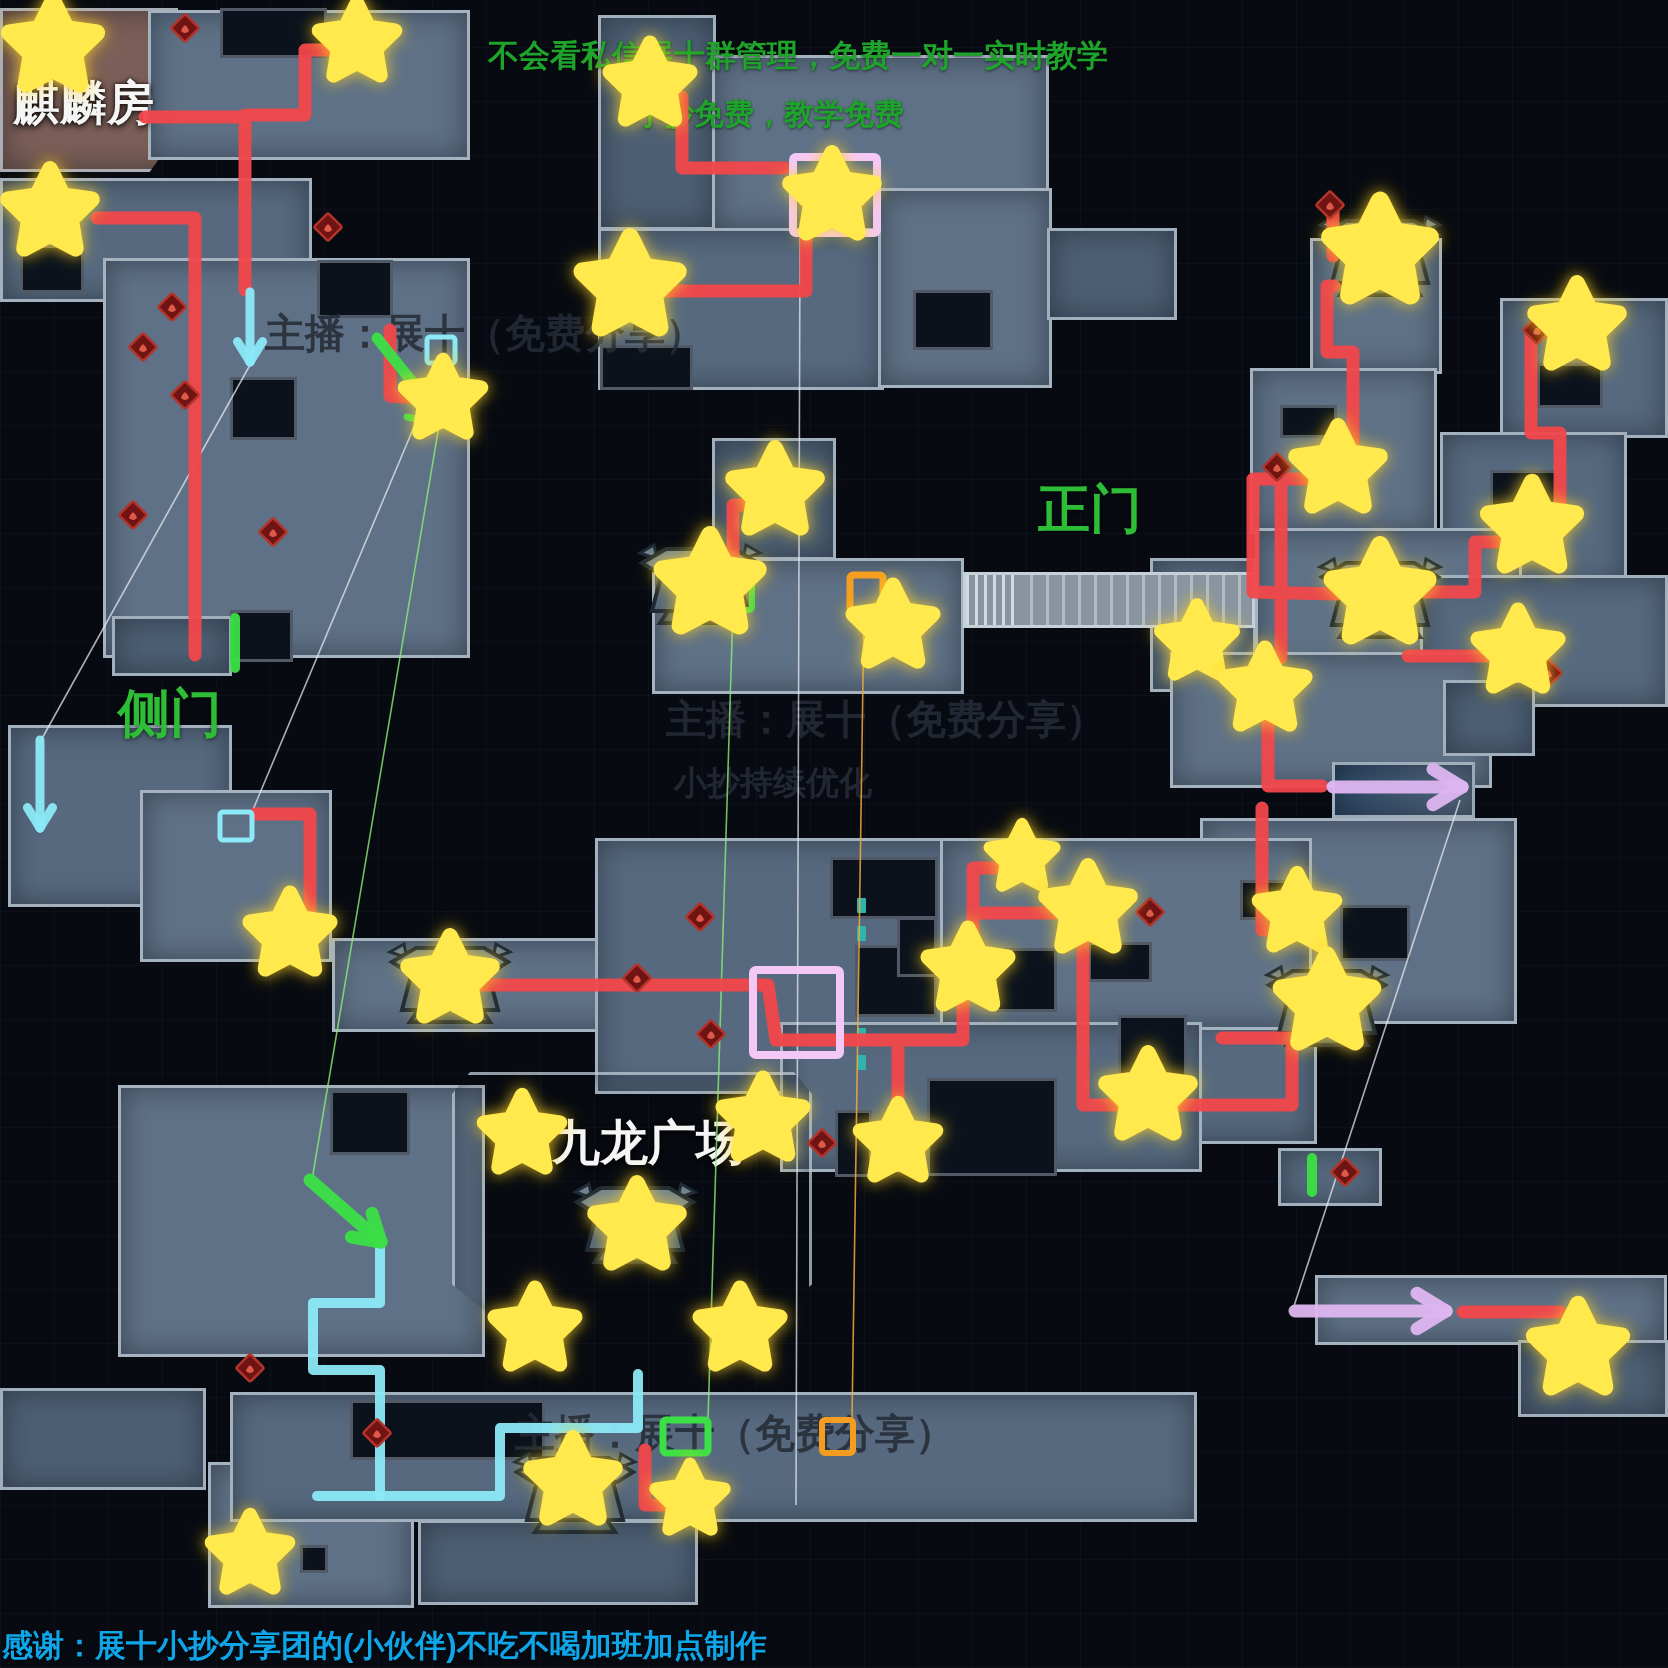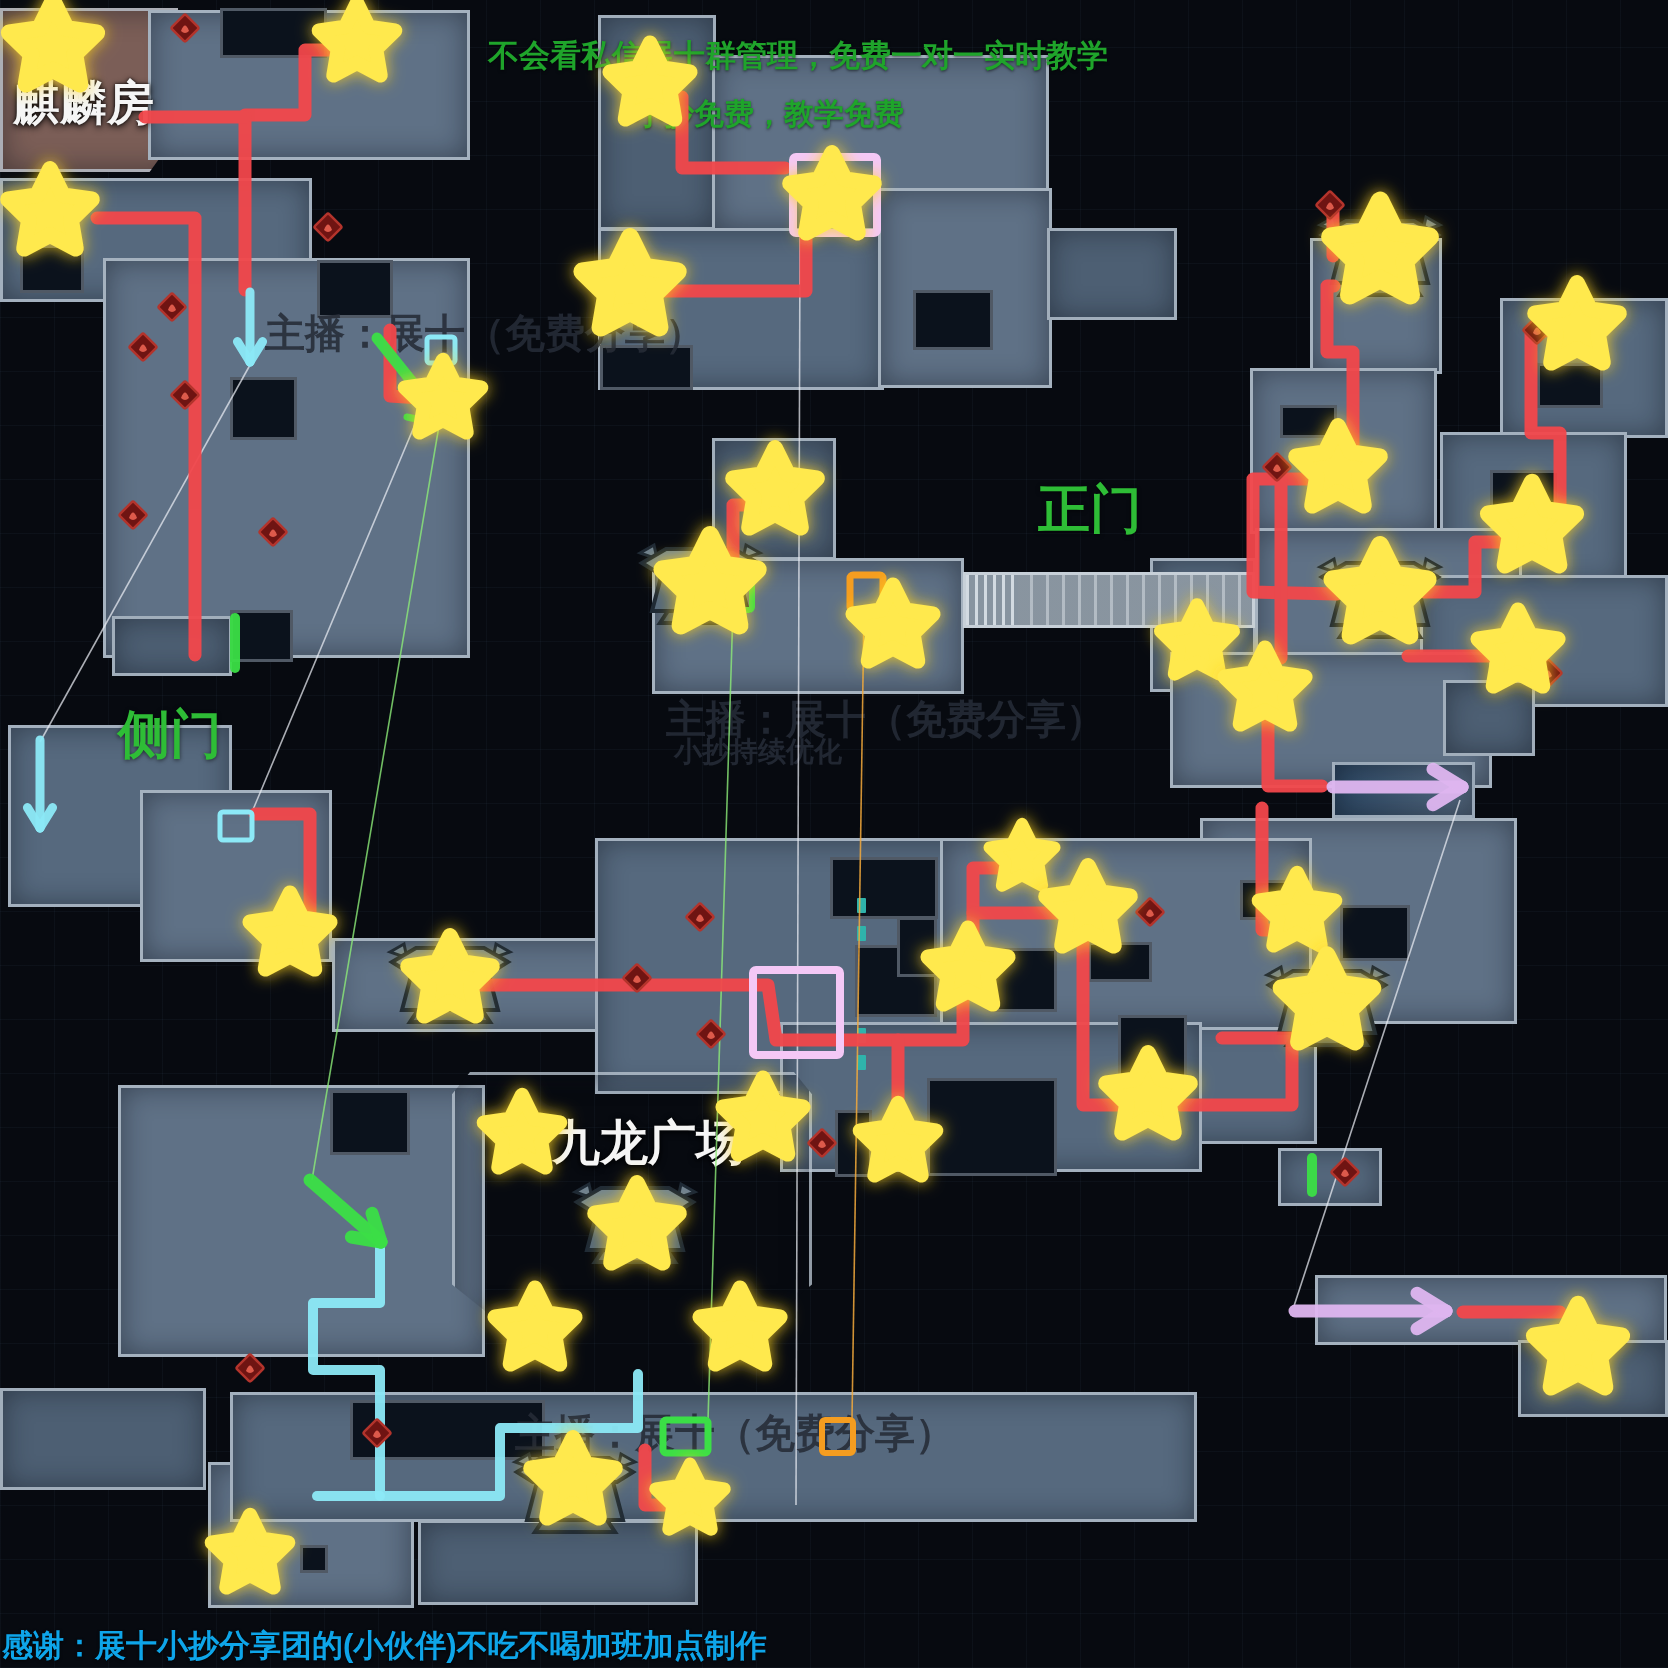--- a/index.html
+++ b/index.html
@@ -104,23 +104,23 @@
       <div class="tick" style="left: 857px; top: 926px;"></div>
       <div class="tick" style="left: 857px; top: 1028px;"></div>
       <div class="tick" style="left: 857px; top: 1055px;"></div>
     </div>
   <div id="labels">
     <div class="lbl lbl-white" style="left: 13px; top: 78px; font-size: 47px;">麒麟房</div>
     <div class="lbl lbl-green" style="left: 488px; top: 40px; font-size: 31px;">不会看私信展十群管理，免费一对一实时教学</div>
     <div class="lbl lbl-green" style="left: 634px; top: 98px; font-size: 30px;">小抄免费，教学免费</div>
     <div class="lbl lbl-dark" style="left: 265px; top: 312px; font-size: 40px;">主播：展十（免费分享）</div>
     <div class="lbl lbl-dark" style="left: 666px; top: 698px; font-size: 40px;">主播：展十（免费分享）</div>
-    <div class="lbl lbl-dark" style="left: 674px; top: 737px; font-size: 28px;">小抄持续优化</div>
+    <div class="lbl lbl-dark" style="left: 674px; top: 766px; font-size: 33px;">小抄持续优化</div>
     <div class="lbl lbl-dark" style="left: 515px; top: 1412px; font-size: 40px;">主播：展十（免费分享）</div>
-    <div class="lbl lbl-green_big" style="left: 118px; top: 686px; font-size: 52px; margin-top: 21px;">侧门</div>
+    <div class="lbl lbl-green_big" style="left: 118px; top: 686px; font-size: 52px;">侧门</div>
     <div class="lbl lbl-green_big" style="left: 1038px; top: 482px; font-size: 52px;">正门</div>
     <div class="lbl lbl-white" style="left: 552px; top: 1118px; font-size: 48px;">九龙广场</div>
     <div class="lbl lbl-credit" style="left: 2px; top: 1630px; font-size: 31px;">感谢：展十小抄分享团的(小伙伴)不吃不喝加班加点制作</div>
   </div>
   <svg id="overlay" xmlns="http://www.w3.org/2000/svg" width="1668" height="1668" viewBox="0 0 1668 1668">
       <defs>
         <filter id="sglow" x="-80%" y="-80%" width="260%" height="260%">
           <feDropShadow dx="0" dy="0" stdDeviation="8" flood-color="#ffd321" flood-opacity="0.85"></feDropShadow>
         </filter>
         <g id="star">

